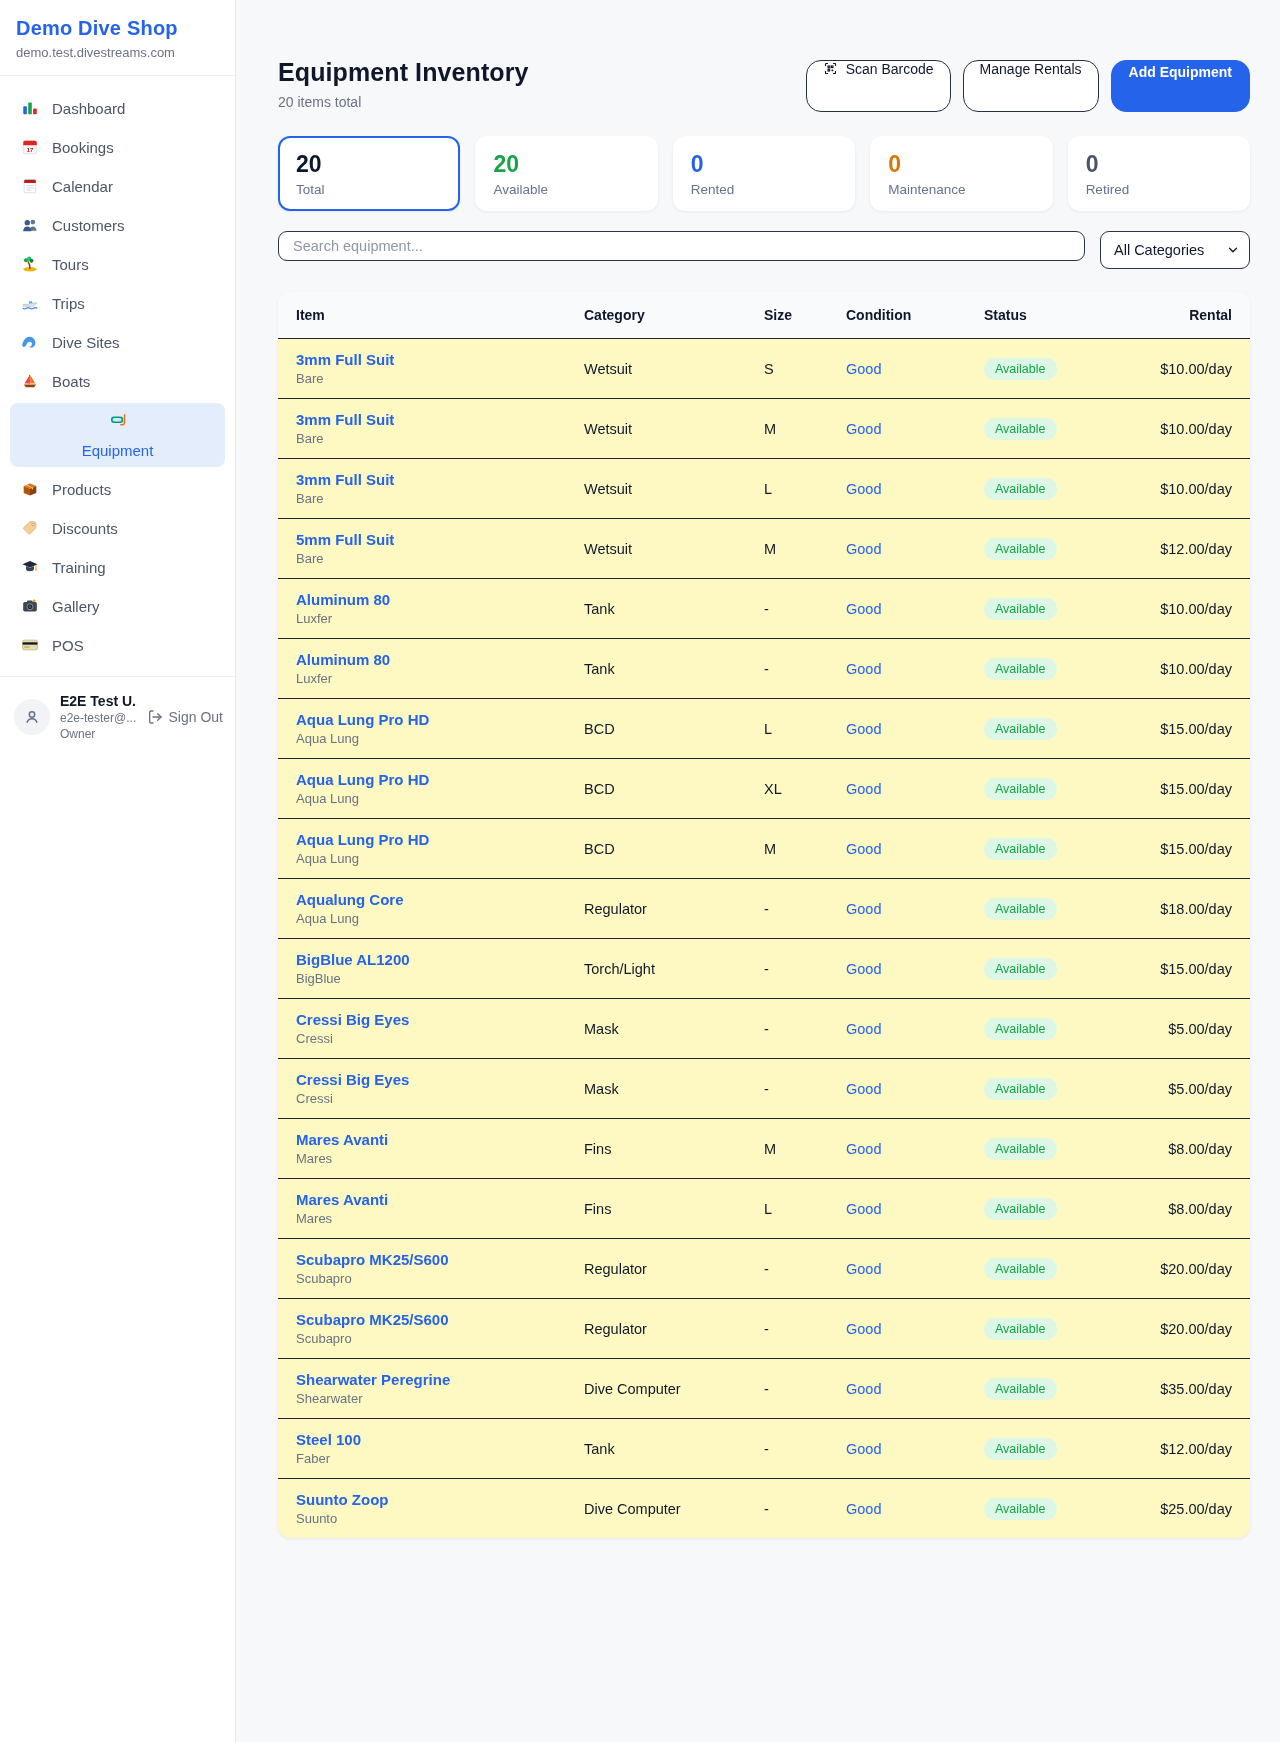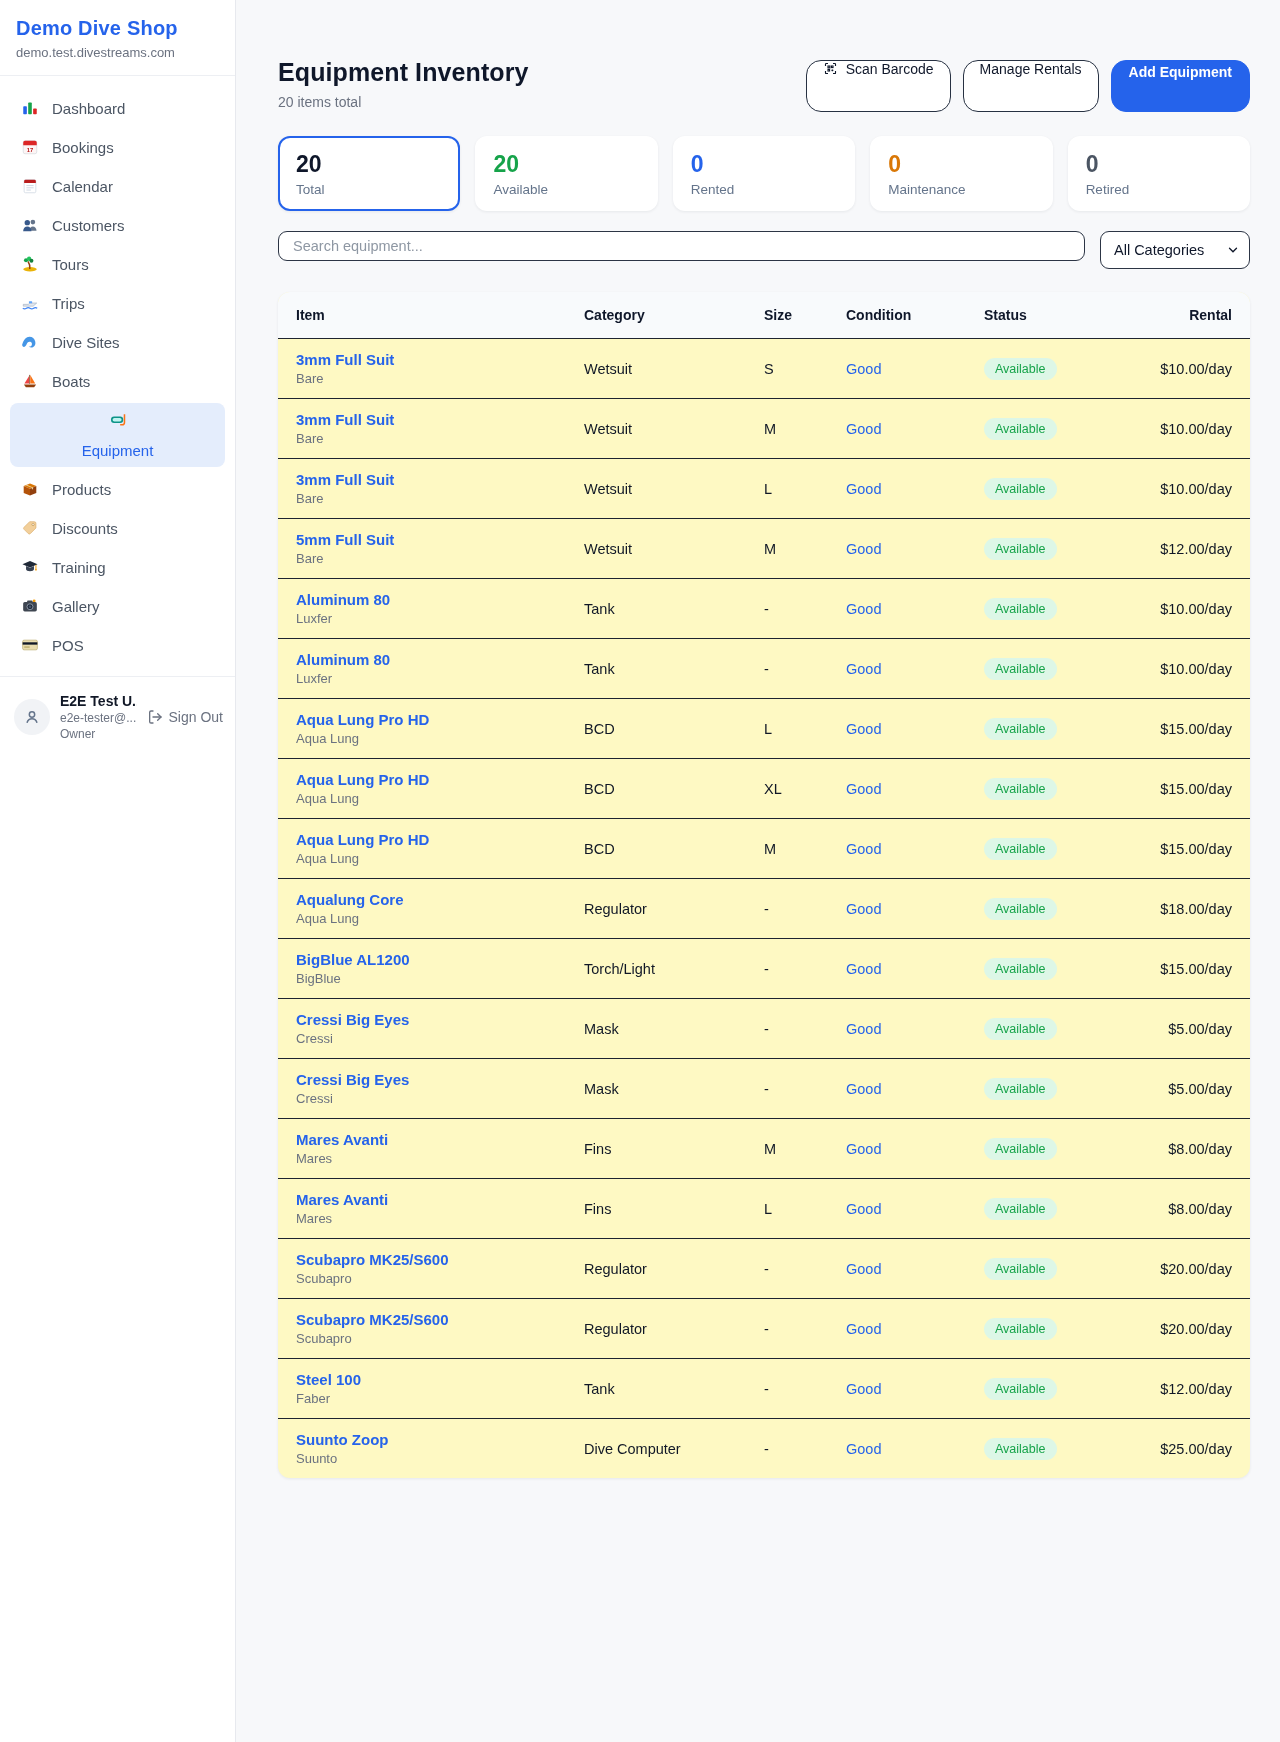--- a/index.html
+++ b/index.html
@@ -520,20 +520,31 @@
       <a class="item-name">Scubapro MK25/S600</a>
       <div class="item-brand">Scubapro</div>
     </td>
     <td class="c-cat">Regulator</td>
     <td class="c-size">-</td>
     <td class="c-cond"><a class="cond-link">Good</a></td>
     <td class="c-status"><span class="badge">Available</span></td>
     <td class="c-rental">$20.00/day</td>
   </tr>
 
+  <tr>
+    <td class="c-item">
+      <a class="item-name">Shearwater Peregrine</a>
+      <div class="item-brand">Shearwater</div>
+    </td>
+    <td class="c-cat">Dive Computer</td>
+    <td class="c-size">-</td>
+    <td class="c-cond"><a class="cond-link">Good</a></td>
+    <td class="c-status"><span class="badge">Available</span></td>
+    <td class="c-rental">$35.00/day</td>
+  </tr>
 
   <tr>
     <td class="c-item">
       <a class="item-name">Steel 100</a>
       <div class="item-brand">Faber</div>
     </td>
     <td class="c-cat">Tank</td>
     <td class="c-size">-</td>
     <td class="c-cond"><a class="cond-link">Good</a></td>
     <td class="c-status"><span class="badge">Available</span></td>

